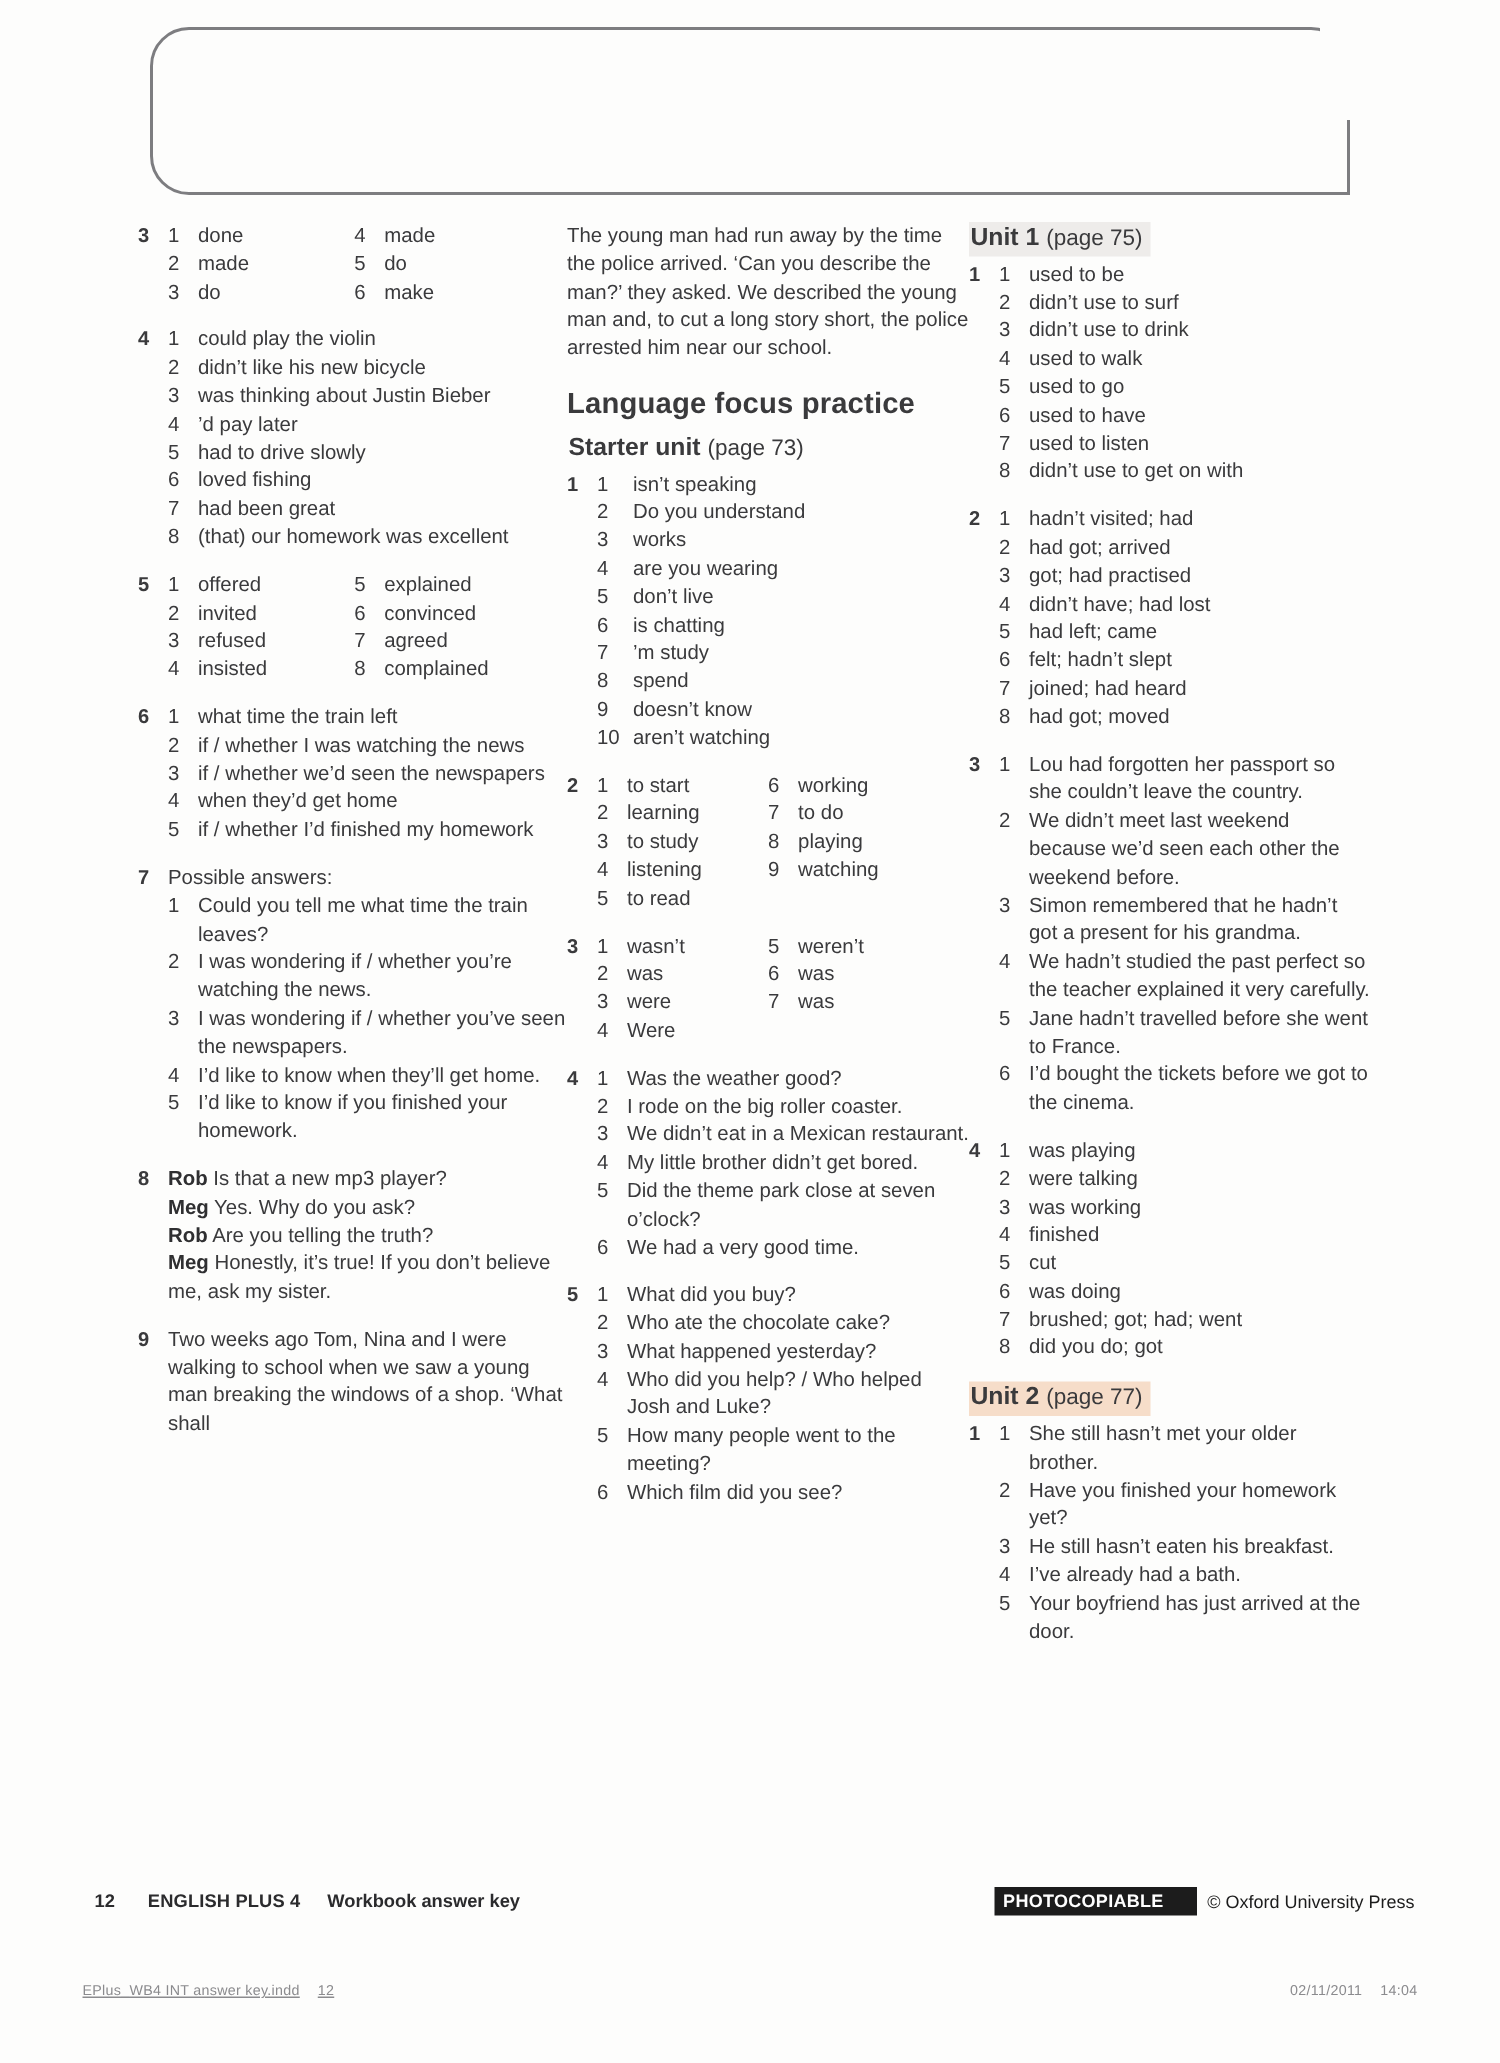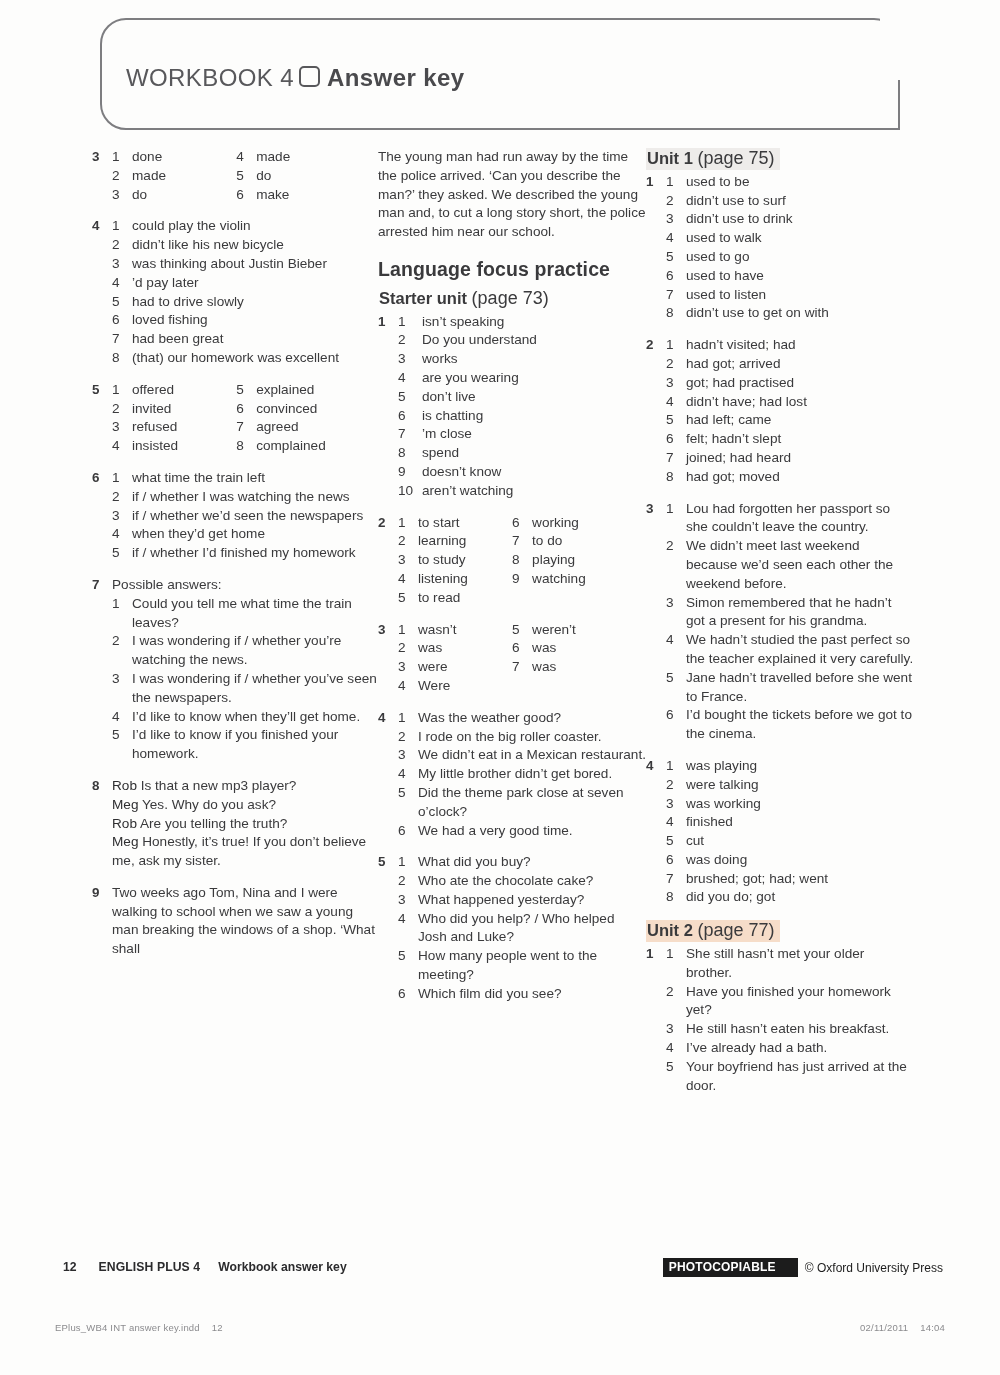--- a/index.html
+++ b/index.html
@@ -141,21 +141,21 @@
   .grid2 > .gcol.wide   { flex: 1 1 auto; }
 
   
   .para {
     margin: 0;
   }
   .lead {
     margin: 0;
   }
   .speaker {
-    font-weight: 400;
+    font-weight: 700;
     color: #2f2f31;
   }
 
   
   .section-title {
     font-size: 19.5px;
     font-weight: 700;
     color: #3a3a3c;
     margin: 18px 0 9px 0;
     letter-spacing: 0.1px;
@@ -163,21 +163,21 @@
   .unit-head {
     display: inline-block;
     font-size: 16.5px;
     font-weight: 700;
     color: #3a3a3c;
     margin: 0 0 3px 0;
     padding: 1px 5px 2px 1px;
     position: relative;
   }
   .unit-head .pg {
-    font-size: 18px;
+    font-size: 15px;
     font-weight: 400;
   }
   .unit-head.hl-grey {
     background: #eeecea;
   }
   .unit-head.hl-peach {
     background: #f6ddc9;
   }
   .unit-block { margin-bottom: 6px; }
 
@@ -218,35 +218,32 @@
   }
 
   .printmark {
     position: absolute;
     top: 1322px;
     font-size: 9.5px;
     font-weight: 400;
     color: #8b8b8e;
     letter-spacing: 0.2px;
   }
-  .printmark.left  { left: 55px; }
+  .printmark.left  { left: 55px; text-decoration: underline; }
   .printmark.right { right: 55px; }
   .printmark .gap { display: inline-block; width: 12px; }
 </style>
 </head>
 <body>
 
 <div id="page">
 
   <div class="header-frame"></div>
   <div class="header-mask-right"></div>
 
-  <div class="header-title">
-    <span class="wb">WORKBOOK 4</span><span class="header-icon"></span><span class="ak">Answer key</span>
-  </div>
 
   <div class="col" id="col-1">
 
     <div class="ex">
       <div class="ex-row">
         <div class="ex-num">3</div>
         <div class="ex-body">
           <div class="grid2">
             <div class="gcol narrow">
               <div class="item">
@@ -479,21 +476,21 @@
           <div class="item">
               <span class="n wide">5</span>
               <span class="t">don’t live</span>
             </div>
           <div class="item">
               <span class="n wide">6</span>
               <span class="t">is chatting</span>
             </div>
           <div class="item">
               <span class="n wide">7</span>
-              <span class="t">’m close</span>
+              <span class="t">’m study</span>
             </div>
           <div class="item">
               <span class="n wide">8</span>
               <span class="t">spend</span>
             </div>
           <div class="item">
               <span class="n wide">9</span>
               <span class="t">doesn’t know</span>
             </div>
           <div class="item">

